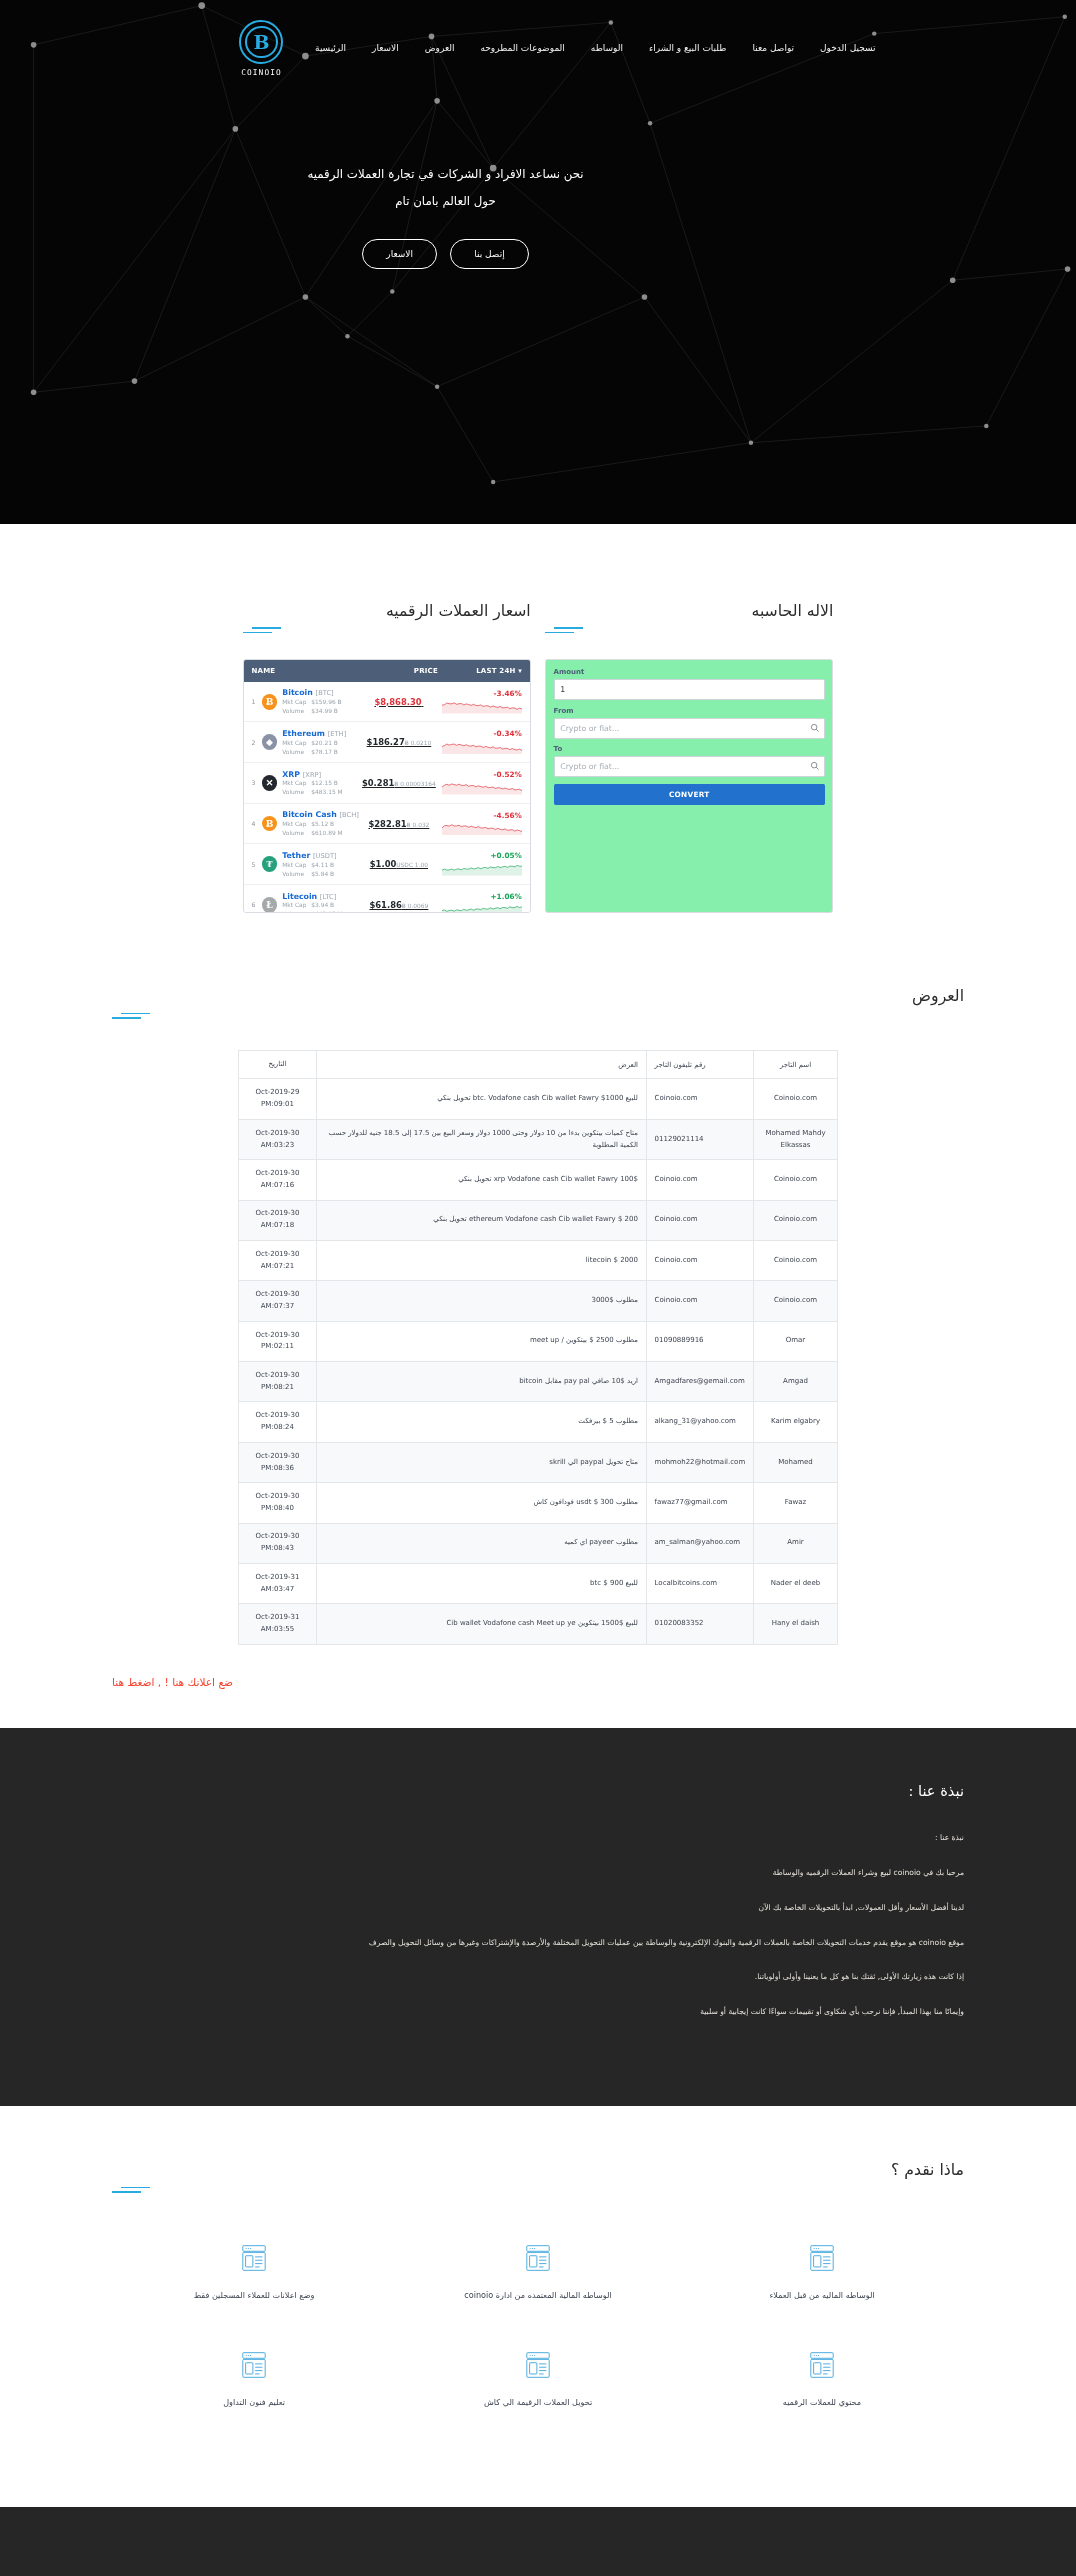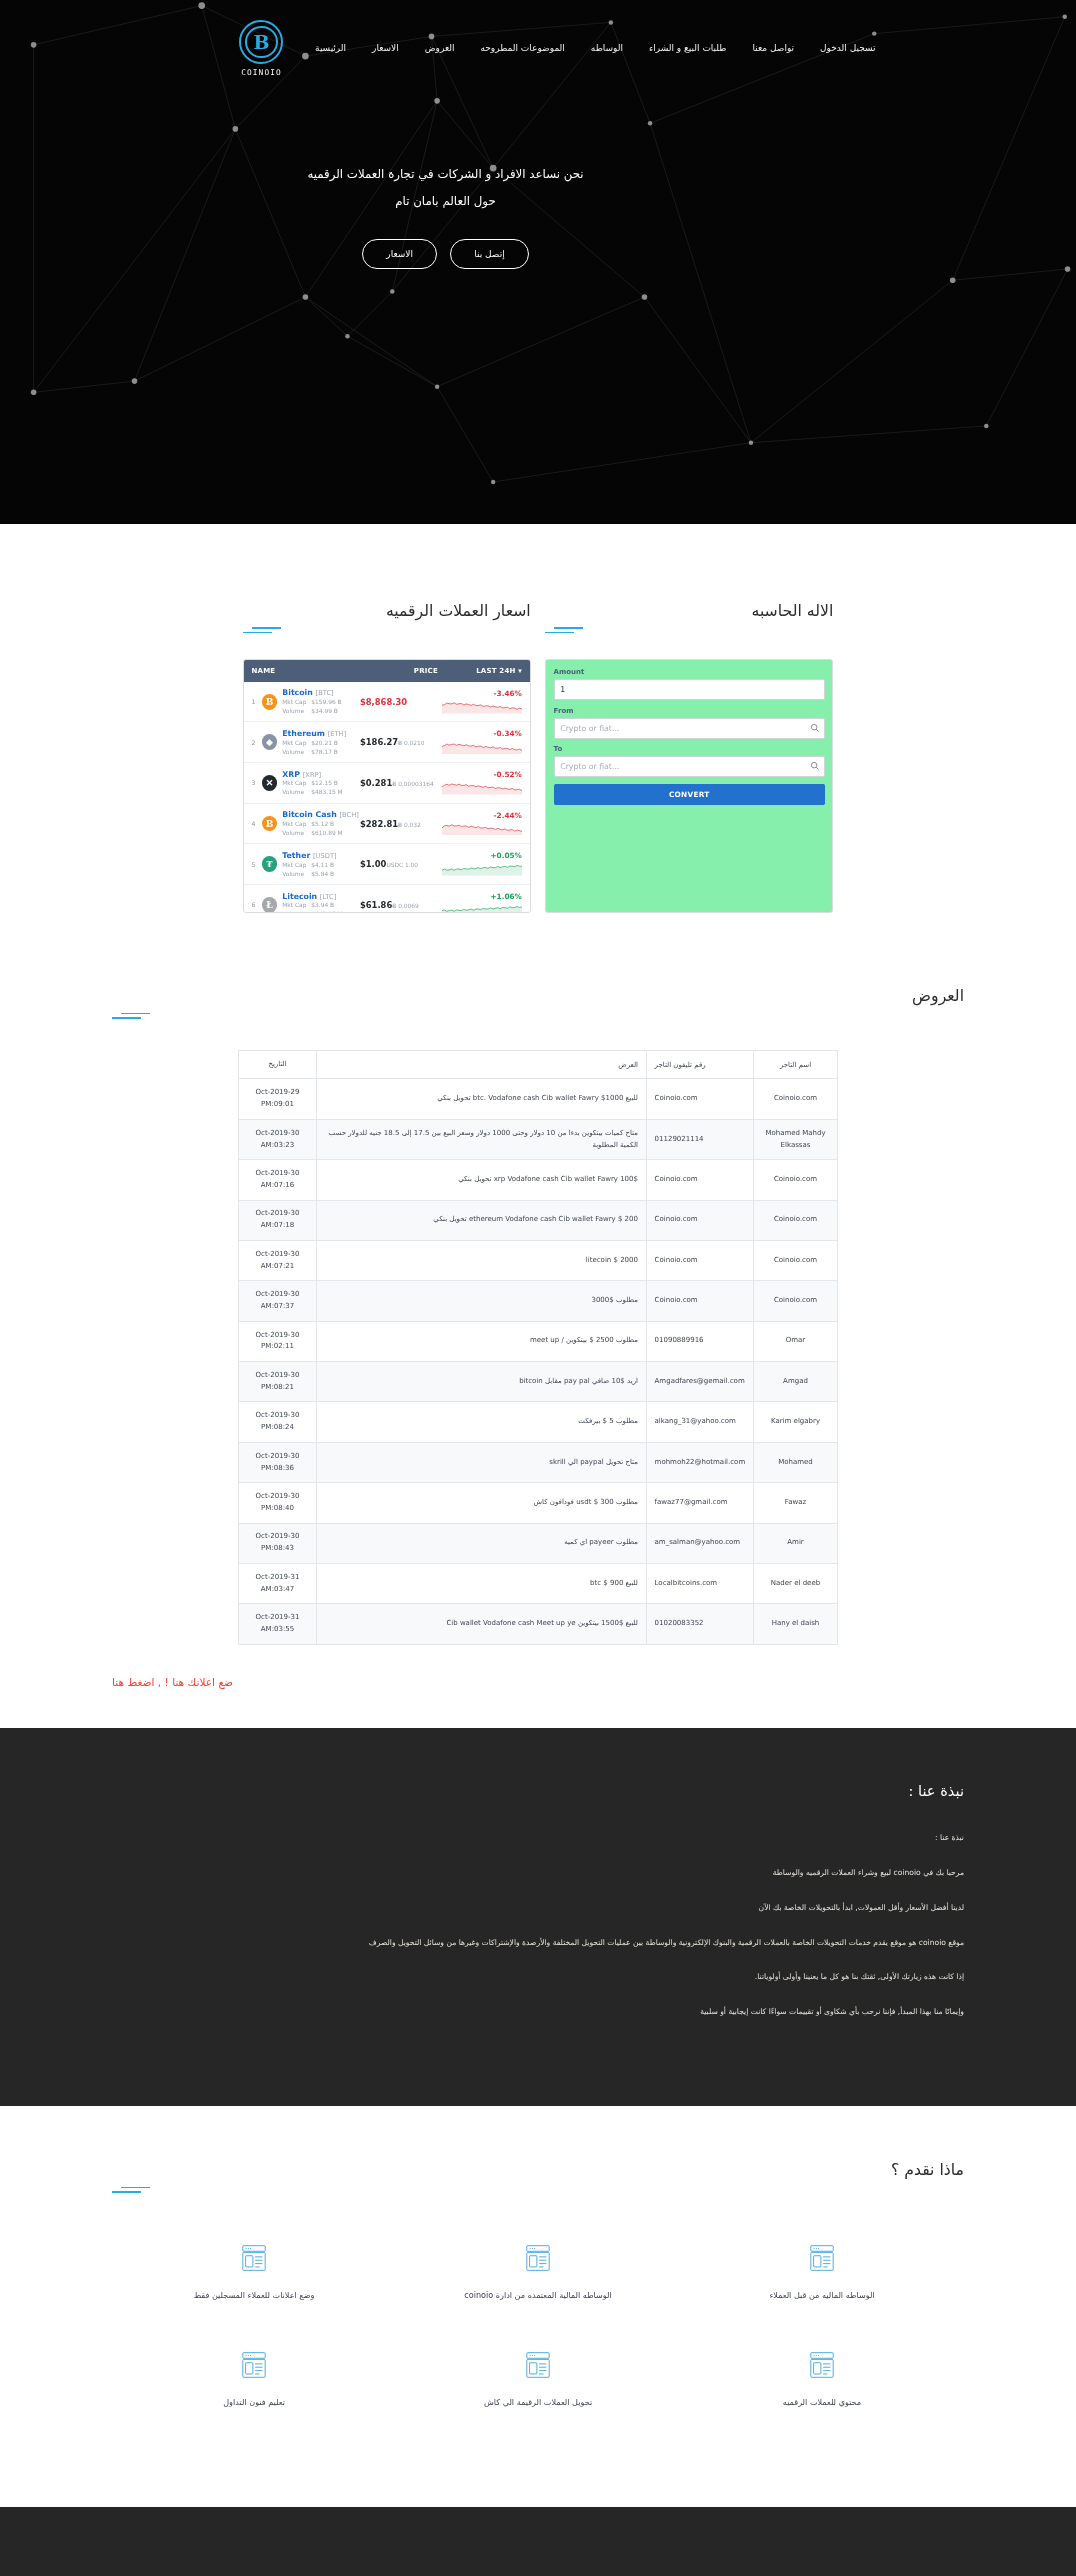--- a/index.html
+++ b/index.html
@@ -43,21 +43,21 @@
   .ch-last{width:84px;text-align:right;}
   .crow{display:flex;align-items:center;padding:5.6px 7.8px;border-bottom:0.6px solid #edf0f3;}
   .crow:last-child{border-bottom:none;}
   .crank{width:9px;font-size:6.2px;color:#8b949e;}
   .cicon{width:15.7px;height:15.7px;border-radius:50%;display:flex;align-items:center;justify-content:center;color:#fff;font-size:9px;font-weight:bold;margin:0 5px 0 1.1px;flex:0 0 15.7px;font-family:"DejaVu Serif",serif;}
   .cinfo{flex:1;min-width:0;}
   .cname{font-size:7.8px;font-weight:bold;color:#1769d2;line-height:1.25;}
   .ctick{color:#9aa3ad;font-weight:normal;font-size:6.7px;}
   .cmeta{display:flex;font-size:5.9px;color:#9aa3ad;line-height:1.5;}
   .cmeta b{font-weight:normal;width:29px;display:inline-block;}
-  .cprice{width:78px;text-align:left;}
+  .cprice{width:78px;text-align:center;text-decoration:underline;}
   .cprice .p{font-size:8.4px;font-weight:bold;color:#22272b;}
   .cprice .p.red{color:#e0313a;}
   .cprice .s{font-size:5.9px;color:#9aa3ad;}
   .clast{width:84px;text-align:right;padding-left:4.5px;}
   .cpct{font-size:7.3px;font-weight:bold;}
   .up{color:#18a558;}
   .down{color:#e0313a;}
   .spark{height:14.6px;width:80px;margin-top:1.1px;}
 
   .conv-card{border:0.6px solid #d9dde2;border-radius:2.8px;background:#86efac;padding:7.8px 7.3px;direction:ltr;height:254px;}
@@ -243,21 +243,21 @@
               <span class="clast"><span class="cpct down">-0.52%</span><svg class="spark" viewBox="0 0 140 26" preserveAspectRatio="none">
                   <path d="M0.0 12.5 L4.2 9.3 L8.5 7.6 L12.7 9.3 L17.0 7.1 L21.2 8.0 L25.5 9.4 L29.7 7.4 L33.9 9.6 L38.2 9.7 L42.4 8.4 L46.7 11.1 L50.9 10.0 L55.2 10.0 L59.4 12.3 L63.6 10.4 L67.9 11.8 L72.1 13.0 L76.4 11.2 L80.6 13.6 L84.8 13.4 L89.1 12.4 L93.3 15.1 L97.6 13.7 L101.8 14.1 L106.1 16.1 L110.3 14.2 L114.5 15.9 L118.8 16.7 L123.0 15.1 L127.3 17.6 L131.5 17.1 L135.8 16.4 L140.0 19.0 L140 26 L0 26 Z" fill="rgba(224,49,58,.12)"></path>
                   <path d="M0.0 12.5 L4.2 9.3 L8.5 7.6 L12.7 9.3 L17.0 7.1 L21.2 8.0 L25.5 9.4 L29.7 7.4 L33.9 9.6 L38.2 9.7 L42.4 8.4 L46.7 11.1 L50.9 10.0 L55.2 10.0 L59.4 12.3 L63.6 10.4 L67.9 11.8 L72.1 13.0 L76.4 11.2 L80.6 13.6 L84.8 13.4 L89.1 12.4 L93.3 15.1 L97.6 13.7 L101.8 14.1 L106.1 16.1 L110.3 14.2 L114.5 15.9 L118.8 16.7 L123.0 15.1 L127.3 17.6 L131.5 17.1 L135.8 16.4 L140.0 19.0" fill="none" stroke="#e0313a" stroke-width="1.2"></path>
                 </svg></span>
             </div>
             <div class="crow">
               <span class="crank">4</span>
               <span class="cicon" style="background:#f7931a">Ƀ</span>
               <span class="cinfo"><span class="cname">Bitcoin Cash <span class="ctick">[BCH]</span></span><span class="cmeta"><b>Mkt Cap</b>$5.12 B</span><span class="cmeta"><b>Volume</b>$610.89 M</span></span>
               <span class="cprice"><span class="p">$282.81</span><span class="s">Ƀ 0.032</span></span>
-              <span class="clast"><span class="cpct down">-2.44%</span><svg class="spark" viewBox="0 0 140 26" preserveAspectRatio="none">
+              <span class="clast"><span class="cpct down">-4.56%</span><svg class="spark" viewBox="0 0 140 26" preserveAspectRatio="none">
                   <path d="M0.0 12.5 L4.2 8.4 L8.5 8.2 L12.7 9.0 L17.0 6.7 L21.2 8.7 L25.5 8.8 L29.7 7.4 L33.9 10.1 L38.2 8.9 L42.4 8.9 L46.7 11.2 L50.9 9.3 L55.2 10.7 L59.4 11.9 L63.6 10.1 L67.9 12.5 L72.1 12.3 L76.4 11.4 L80.6 14.0 L84.8 12.6 L89.1 13.0 L93.3 15.1 L97.6 13.1 L101.8 14.8 L106.1 15.7 L110.3 14.0 L114.5 16.6 L118.8 16.0 L123.0 15.4 L127.3 18.0 L131.5 16.3 L135.8 17.1 L140.0 18.9 L140 26 L0 26 Z" fill="rgba(224,49,58,.12)"></path>
                   <path d="M0.0 12.5 L4.2 8.4 L8.5 8.2 L12.7 9.0 L17.0 6.7 L21.2 8.7 L25.5 8.8 L29.7 7.4 L33.9 10.1 L38.2 8.9 L42.4 8.9 L46.7 11.2 L50.9 9.3 L55.2 10.7 L59.4 11.9 L63.6 10.1 L67.9 12.5 L72.1 12.3 L76.4 11.4 L80.6 14.0 L84.8 12.6 L89.1 13.0 L93.3 15.1 L97.6 13.1 L101.8 14.8 L106.1 15.7 L110.3 14.0 L114.5 16.6 L118.8 16.0 L123.0 15.4 L127.3 18.0 L131.5 16.3 L135.8 17.1 L140.0 18.9" fill="none" stroke="#e0313a" stroke-width="1.2"></path>
                 </svg></span>
             </div>
             <div class="crow">
               <span class="crank">5</span>
               <span class="cicon" style="background:#26a17b">₮</span>
               <span class="cinfo"><span class="cname">Tether <span class="ctick">[USDT]</span></span><span class="cmeta"><b>Mkt Cap</b>$4.11 B</span><span class="cmeta"><b>Volume</b>$5.84 B</span></span>
               <span class="cprice"><span class="p">$1.00</span><span class="s">USDC 1.00</span></span>
               <span class="clast"><span class="cpct up">+0.05%</span><svg class="spark" viewBox="0 0 140 26" preserveAspectRatio="none">

